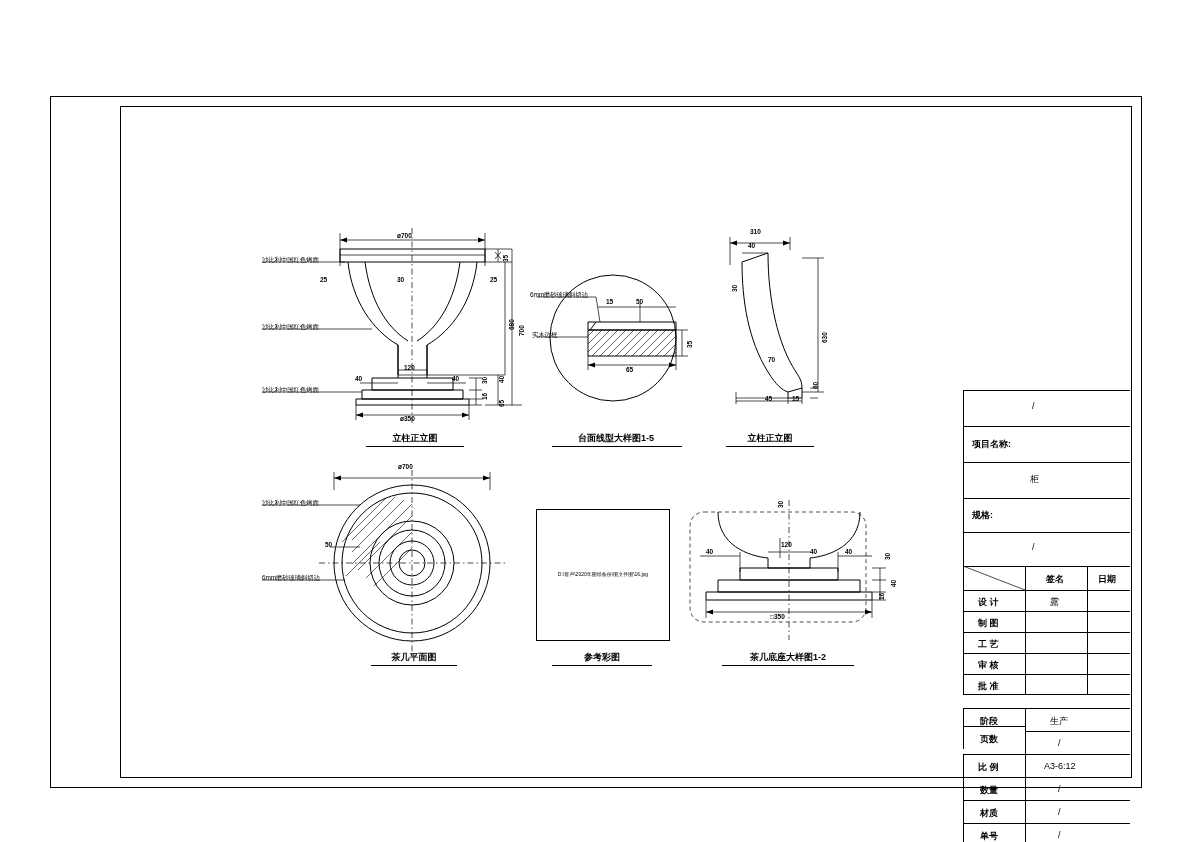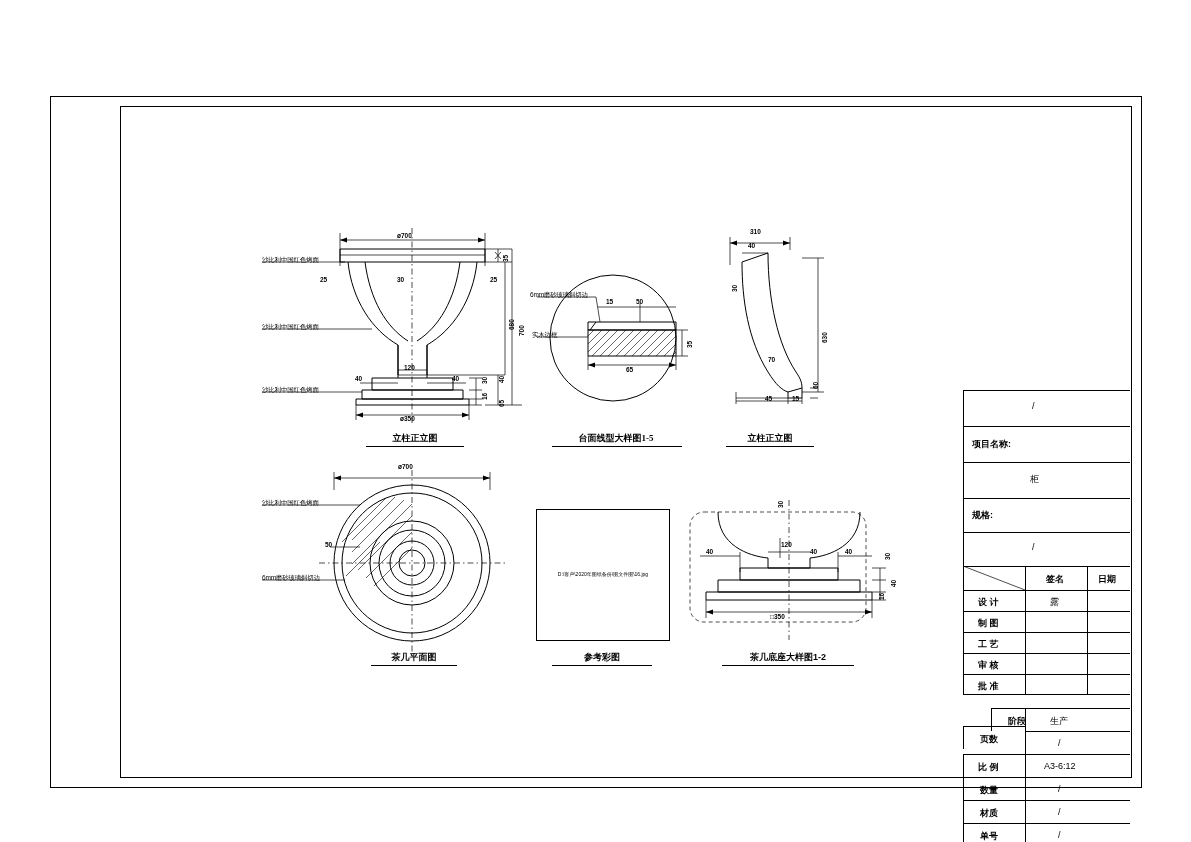--- a/index.html
+++ b/index.html
@@ -199,21 +199,21 @@
   <div class="title-u" style="left:370px;top:432px;width:90px;">立柱正立图</div>
   <div class="uline" style="left:366px;top:446px;width:98px;"></div>
 
   <div class="lbl" style="left:530px;top:291px;">6mm磨砂玻璃斜切边</div>
   <div class="lbl" style="left:532px;top:331px;">实木边框</div>
   <div class="dim" style="left:606px;top:298px;">15</div>
   <div class="dim" style="left:636px;top:298px;">50</div>
   <div class="dimv" style="left:686px;top:348px;">35</div>
   <div class="dim" style="left:626px;top:366px;">65</div>
 
-  <div class="title-u" style="left:556px;top:432px;width:120px;font-family:Liberation Serif, serif;">台面线型大样图1-5</div>
+  <div class="title-u" style="left:556px;top:432px;width:120px;">台面线型大样图1-5</div>
   <div class="uline" style="left:552px;top:446px;width:130px;"></div>
 
   <div class="dim" style="left:750px;top:228px;">310</div>
   <div class="dim" style="left:748px;top:242px;">40</div>
   <div class="dimv" style="left:731px;top:292px;">30</div>
   <div class="dimv" style="left:821px;top:343px;">630</div>
   <div class="dim" style="left:768px;top:356px;">70</div>
   <div class="dim" style="left:765px;top:395px;">45</div>
   <div class="dim" style="left:792px;top:395px;">15</div>
   <div class="dimv" style="left:812px;top:389px;">60</div>
@@ -303,21 +303,21 @@
     </div>
     <div class="cell" style="left:62px;top:547px;width:62px;height:21px;"></div>
     <div class="cell" style="left:124px;top:547px;width:43px;height:21px;"></div>
 
     <div class="cell" style="left:0;top:568px;width:62px;height:21px;border-bottom:1px solid #000;padding-left:20px;">
       <div class="tb-lbl" style="position:absolute;left:14px;top:5px;">批 准</div>
     </div>
     <div class="cell" style="left:62px;top:568px;width:62px;height:21px;border-bottom:1px solid #000;"></div>
     <div class="cell" style="left:124px;top:568px;width:43px;height:21px;border-bottom:1px solid #000;"></div>
 
-    <div class="cell" style="left:0;top:602px;width:62px;height:23px;margin-left:28px;">
+    <div class="cell" style="left:0;top:602px;width:62px;height:23px;">
       <div class="tb-lbl" style="position:absolute;left:16px;top:6px;">阶段</div>
     </div>
     <div class="cell" style="left:62px;top:602px;width:105px;height:23px;">
       <div class="tb-val" style="position:absolute;left:24px;top:6px;">生产</div>
     </div>
 
     <div class="cell" style="left:0;top:620px;width:62px;height:23px;">
       <div class="tb-lbl" style="position:absolute;left:16px;top:6px;">页数</div>
     </div>
     <div class="cell" style="left:62px;top:625px;width:105px;height:23px;">

